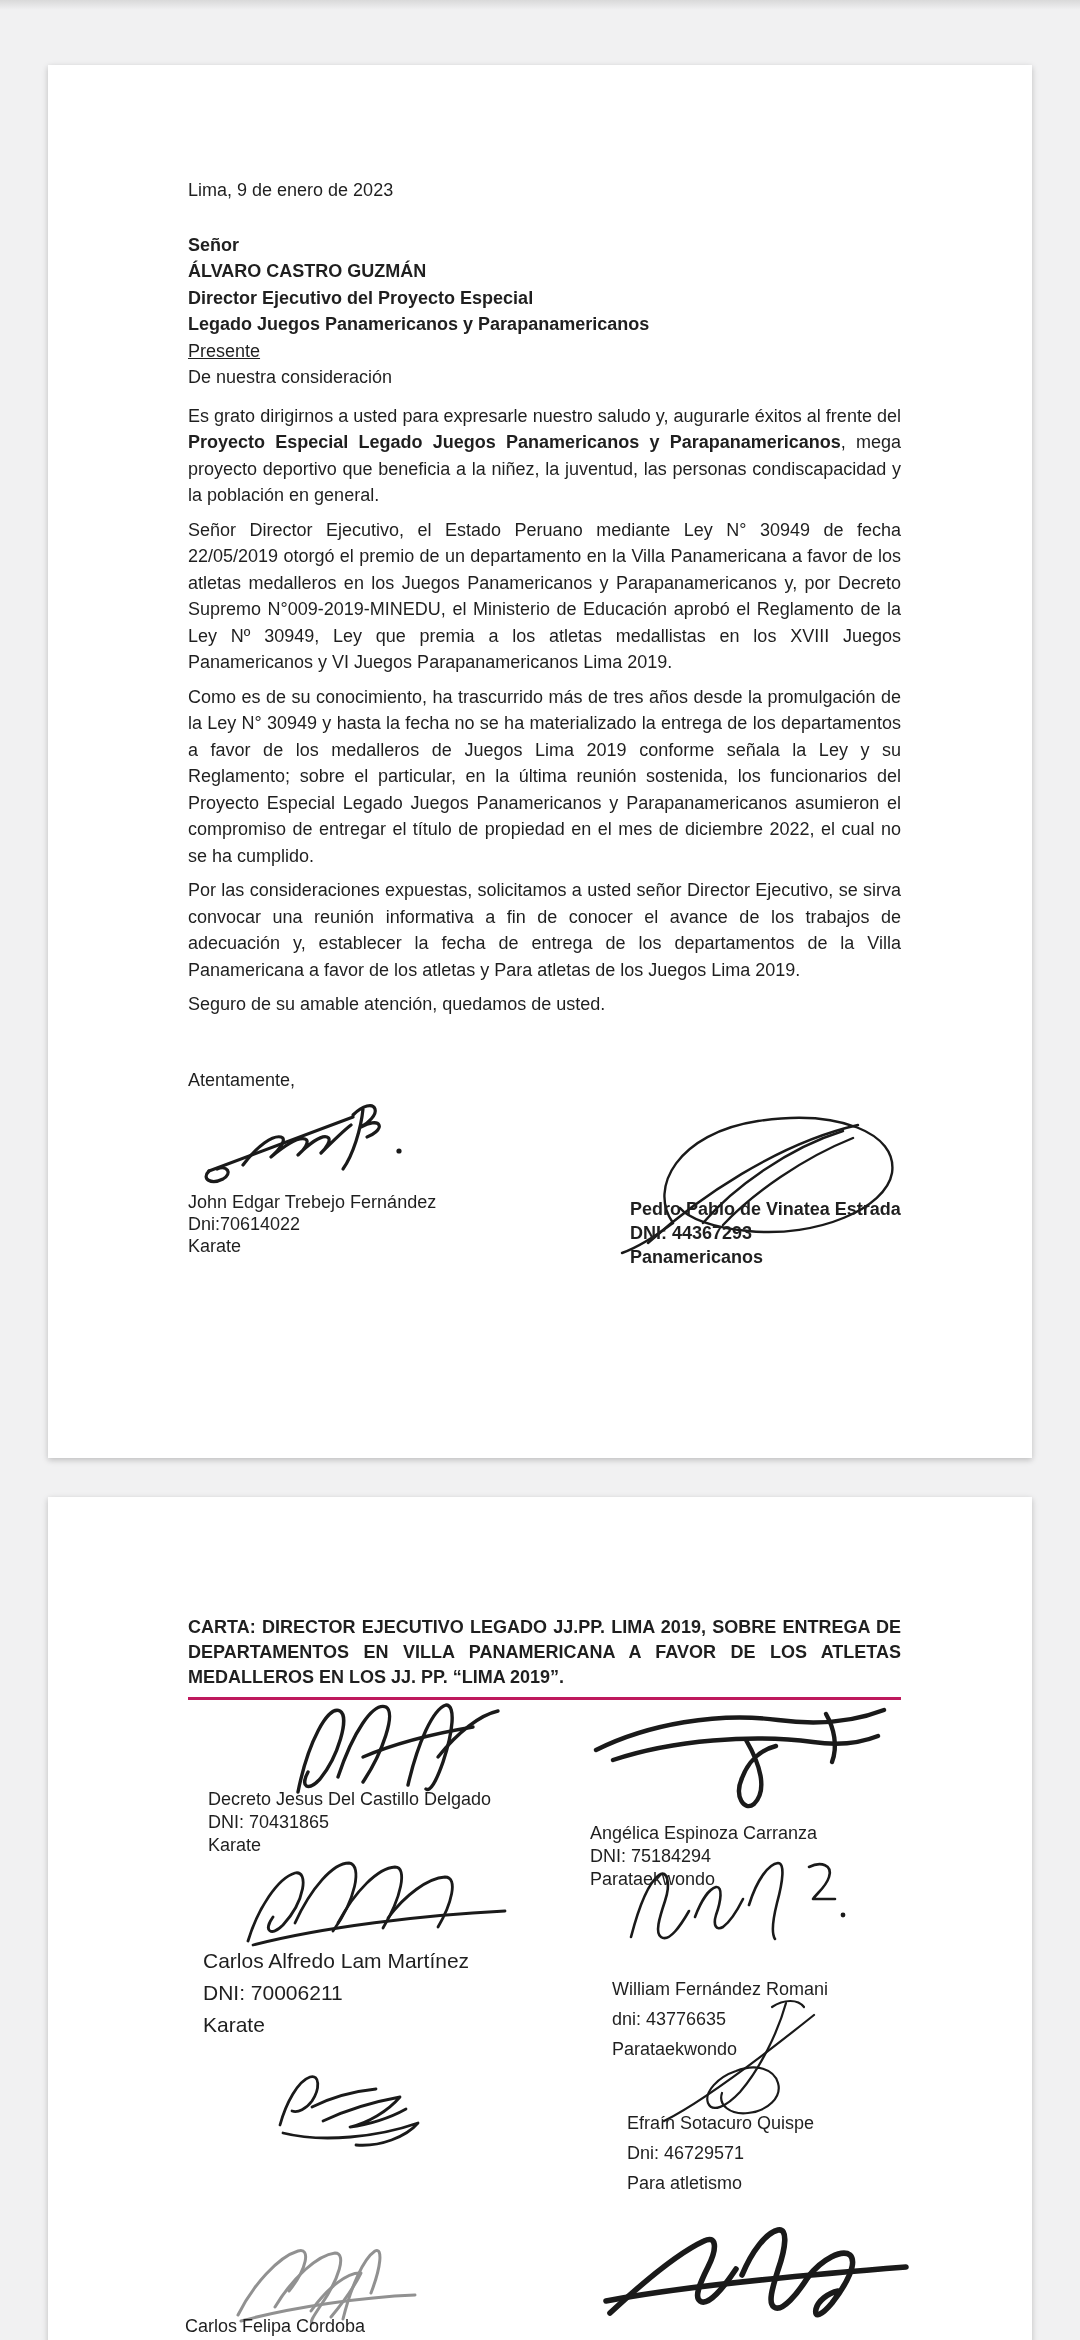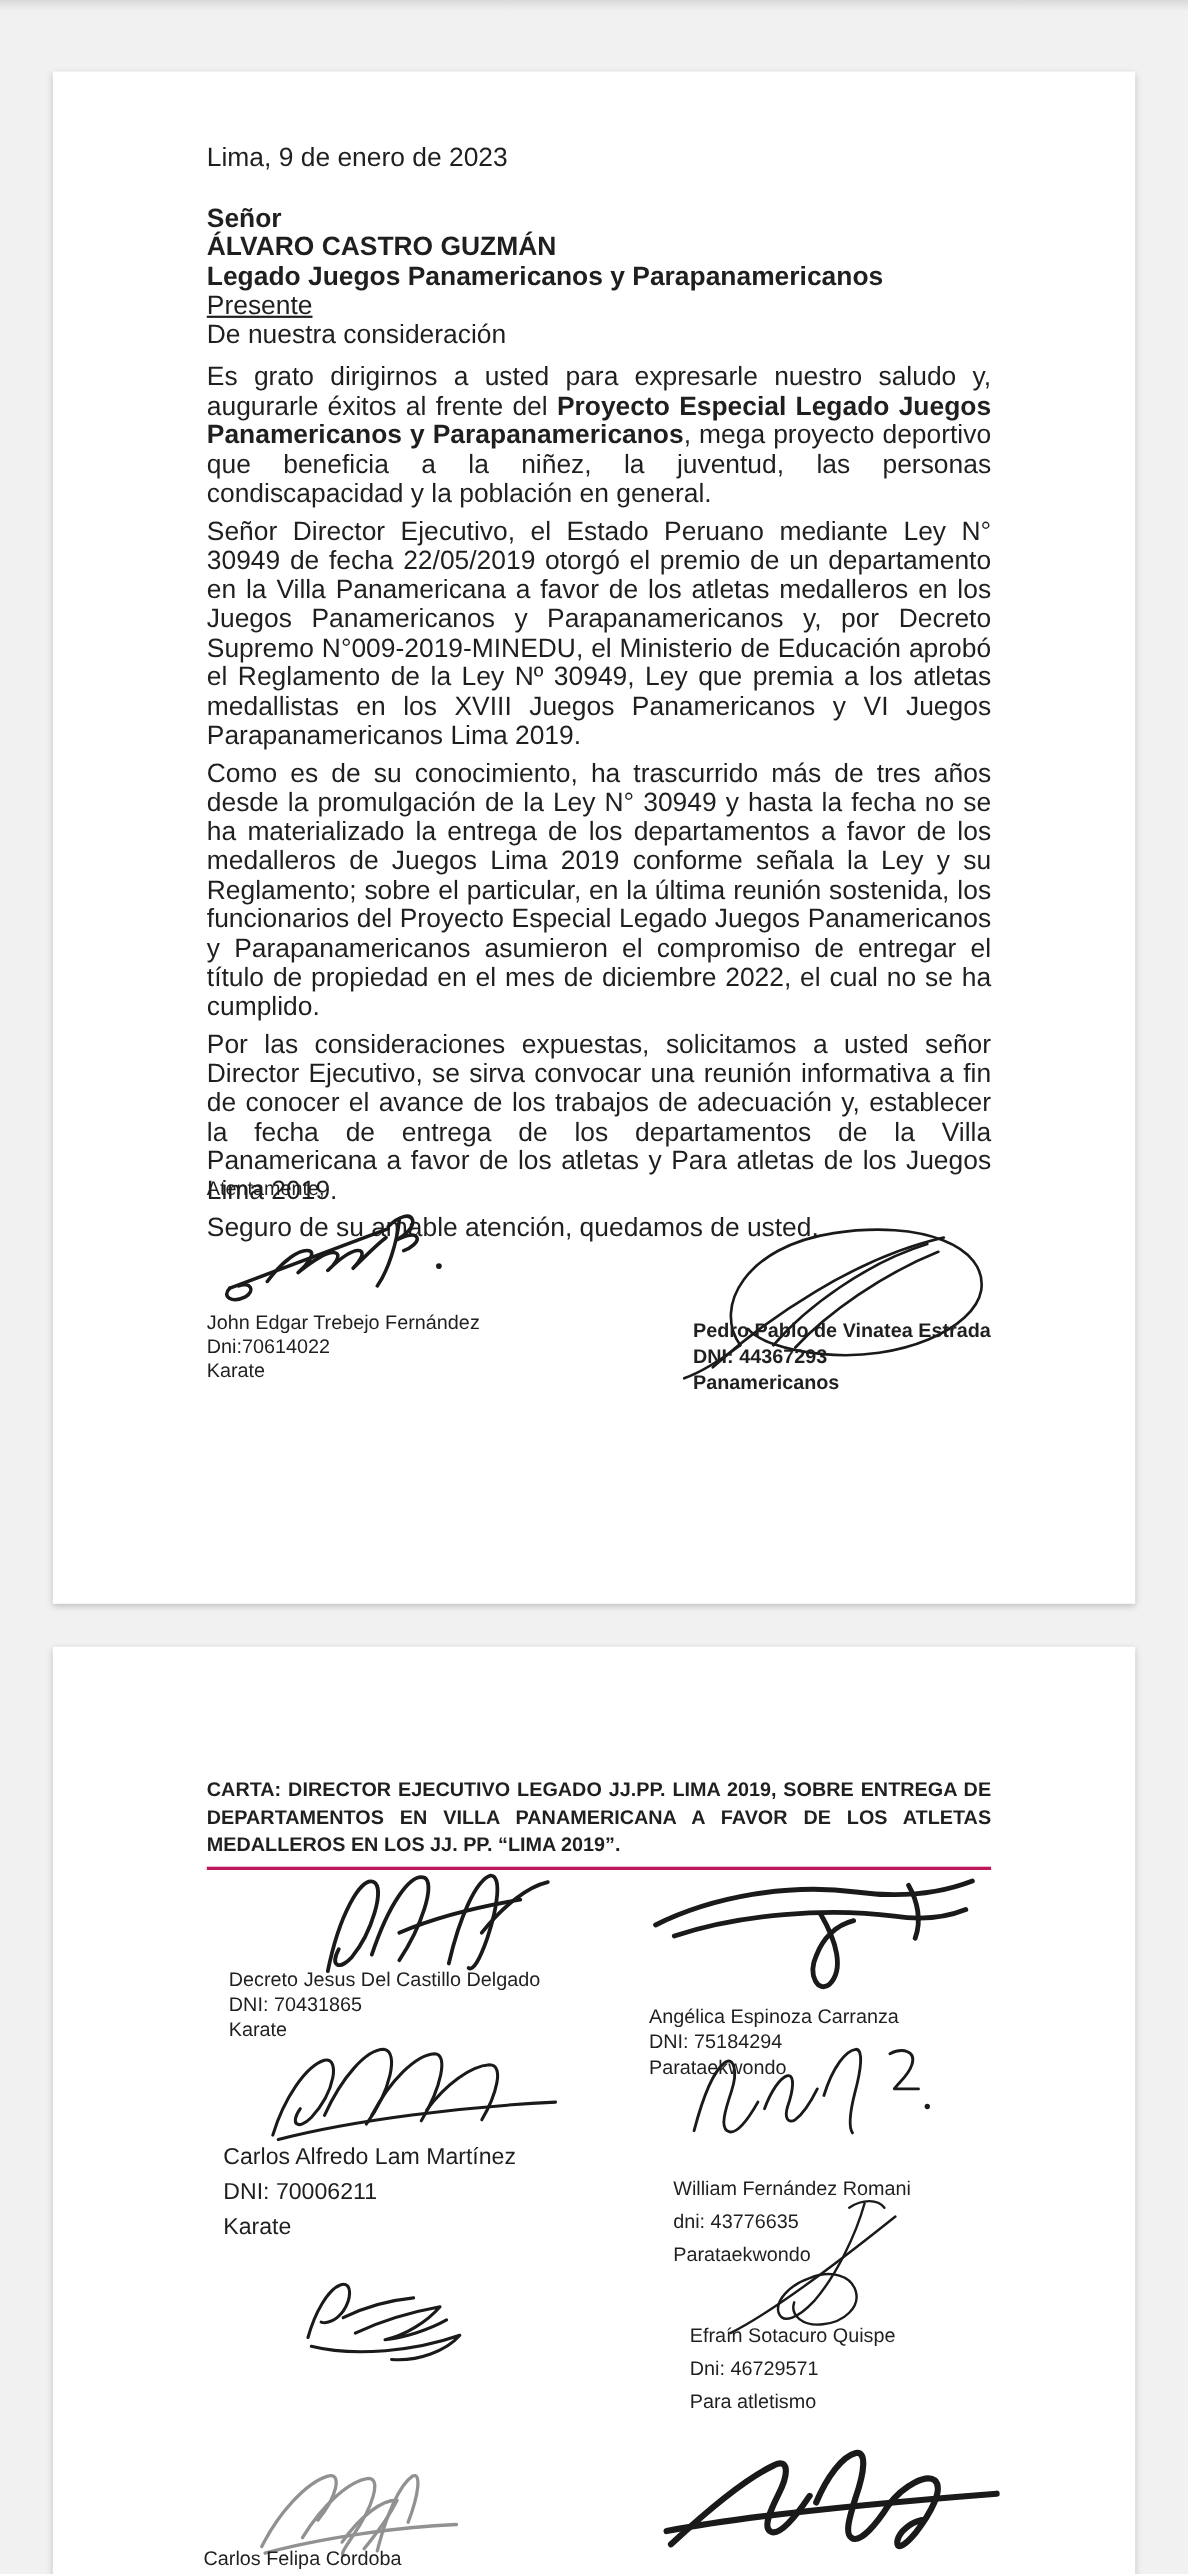--- a/index.html
+++ b/index.html
@@ -9,21 +9,21 @@
     font-family:"Liberation Sans",sans-serif;
     color:#1f1f1f;
   }
   .topband{position:absolute;top:0;left:0;width:1080px;height:10px;
     background:linear-gradient(#d9d9d9,#f1f1f2);}
   .page{position:absolute;left:48px;width:984px;background:#ffffff;
     box-shadow:0 2px 6px rgba(0,0,0,0.22);}
   .page1{top:65px;height:1393px;}
   .page2{top:1497px;height:1300px;}
   .content{position:absolute;left:140px;top:0;width:713px;
-    font-size:24px;line-height:26.5px;padding-top:66px;}
+    font-size:18px;line-height:26.5px;padding-top:112px;}
   .content p{margin:0;}
   .date{margin:0;}
   .recipient{margin-top:28px;font-weight:bold;}
   .presente{margin-top:11px;}
   .presente span{text-decoration:underline;}
   .greeting{margin-top:10px;}
   .para{text-align:justify;margin-top:12px !important;}
   .para + .para{margin-top:8px !important;}
   .closing{margin-top:8px !important;}
   .atent{position:absolute;left:140px;top:1005px;font-size:18px;}
@@ -43,20 +43,21 @@
 <body>
 
 <div class="topband"></div>
 
 <div class="page page1">
   <div class="content">
     <p class="date">Lima, 9 de enero de 2023</p>
     <div class="recipient">
       <p>Señor</p>
       <p>ÁLVARO CASTRO GUZMÁN</p>
+      <p>Director Ejecutivo del Proyecto Especial</p>
       <p>Legado Juegos Panamericanos y Parapanamericanos</p>
     </div>
     <p class="presente"><span>Presente</span></p>
     <p class="greeting">De nuestra consideración</p>
     <p class="para"><span>Es grato dirigirnos a usted para expresarle nuestro saludo y, augurarle éxitos al frente del </span><b>Proyecto Especial Legado Juegos Panamericanos y Parapanamericanos</b><span>, mega proyecto deportivo que beneficia a la niñez, la juventud, las personas condiscapacidad y la población en general.</span></p>
     <p class="para">Señor Director Ejecutivo, el Estado Peruano mediante Ley N° 30949 de fecha 22/05/2019 otorgó el premio de un departamento en la Villa Panamericana a favor de los atletas medalleros en los Juegos Panamericanos y Parapanamericanos y, por Decreto Supremo N°009-2019-MINEDU, el Ministerio de Educación aprobó el Reglamento de la Ley Nº 30949, Ley que premia a los atletas medallistas en los XVIII Juegos Panamericanos y VI Juegos Parapanamericanos Lima 2019.</p>
     <p class="para">Como es de su conocimiento, ha trascurrido más de tres años desde la promulgación de la Ley N° 30949 y hasta la fecha no se ha materializado la entrega de los departamentos a favor de los medalleros de Juegos Lima 2019 conforme señala la Ley y su Reglamento; sobre el particular, en la última reunión sostenida, los funcionarios del Proyecto Especial Legado Juegos Panamericanos y Parapanamericanos asumieron el compromiso de entregar el título de propiedad en el mes de diciembre 2022, el cual no se ha cumplido.</p>
     <p class="para">Por las consideraciones expuestas, solicitamos a usted señor Director Ejecutivo, se sirva convocar una reunión informativa a fin de conocer el avance de los trabajos de adecuación y, establecer la fecha de entrega de los departamentos de la Villa Panamericana a favor de los atletas y Para atletas de los Juegos Lima 2019.</p>
     <p class="closing">Seguro de su amable atención, quedamos de usted.</p>
   </div>

